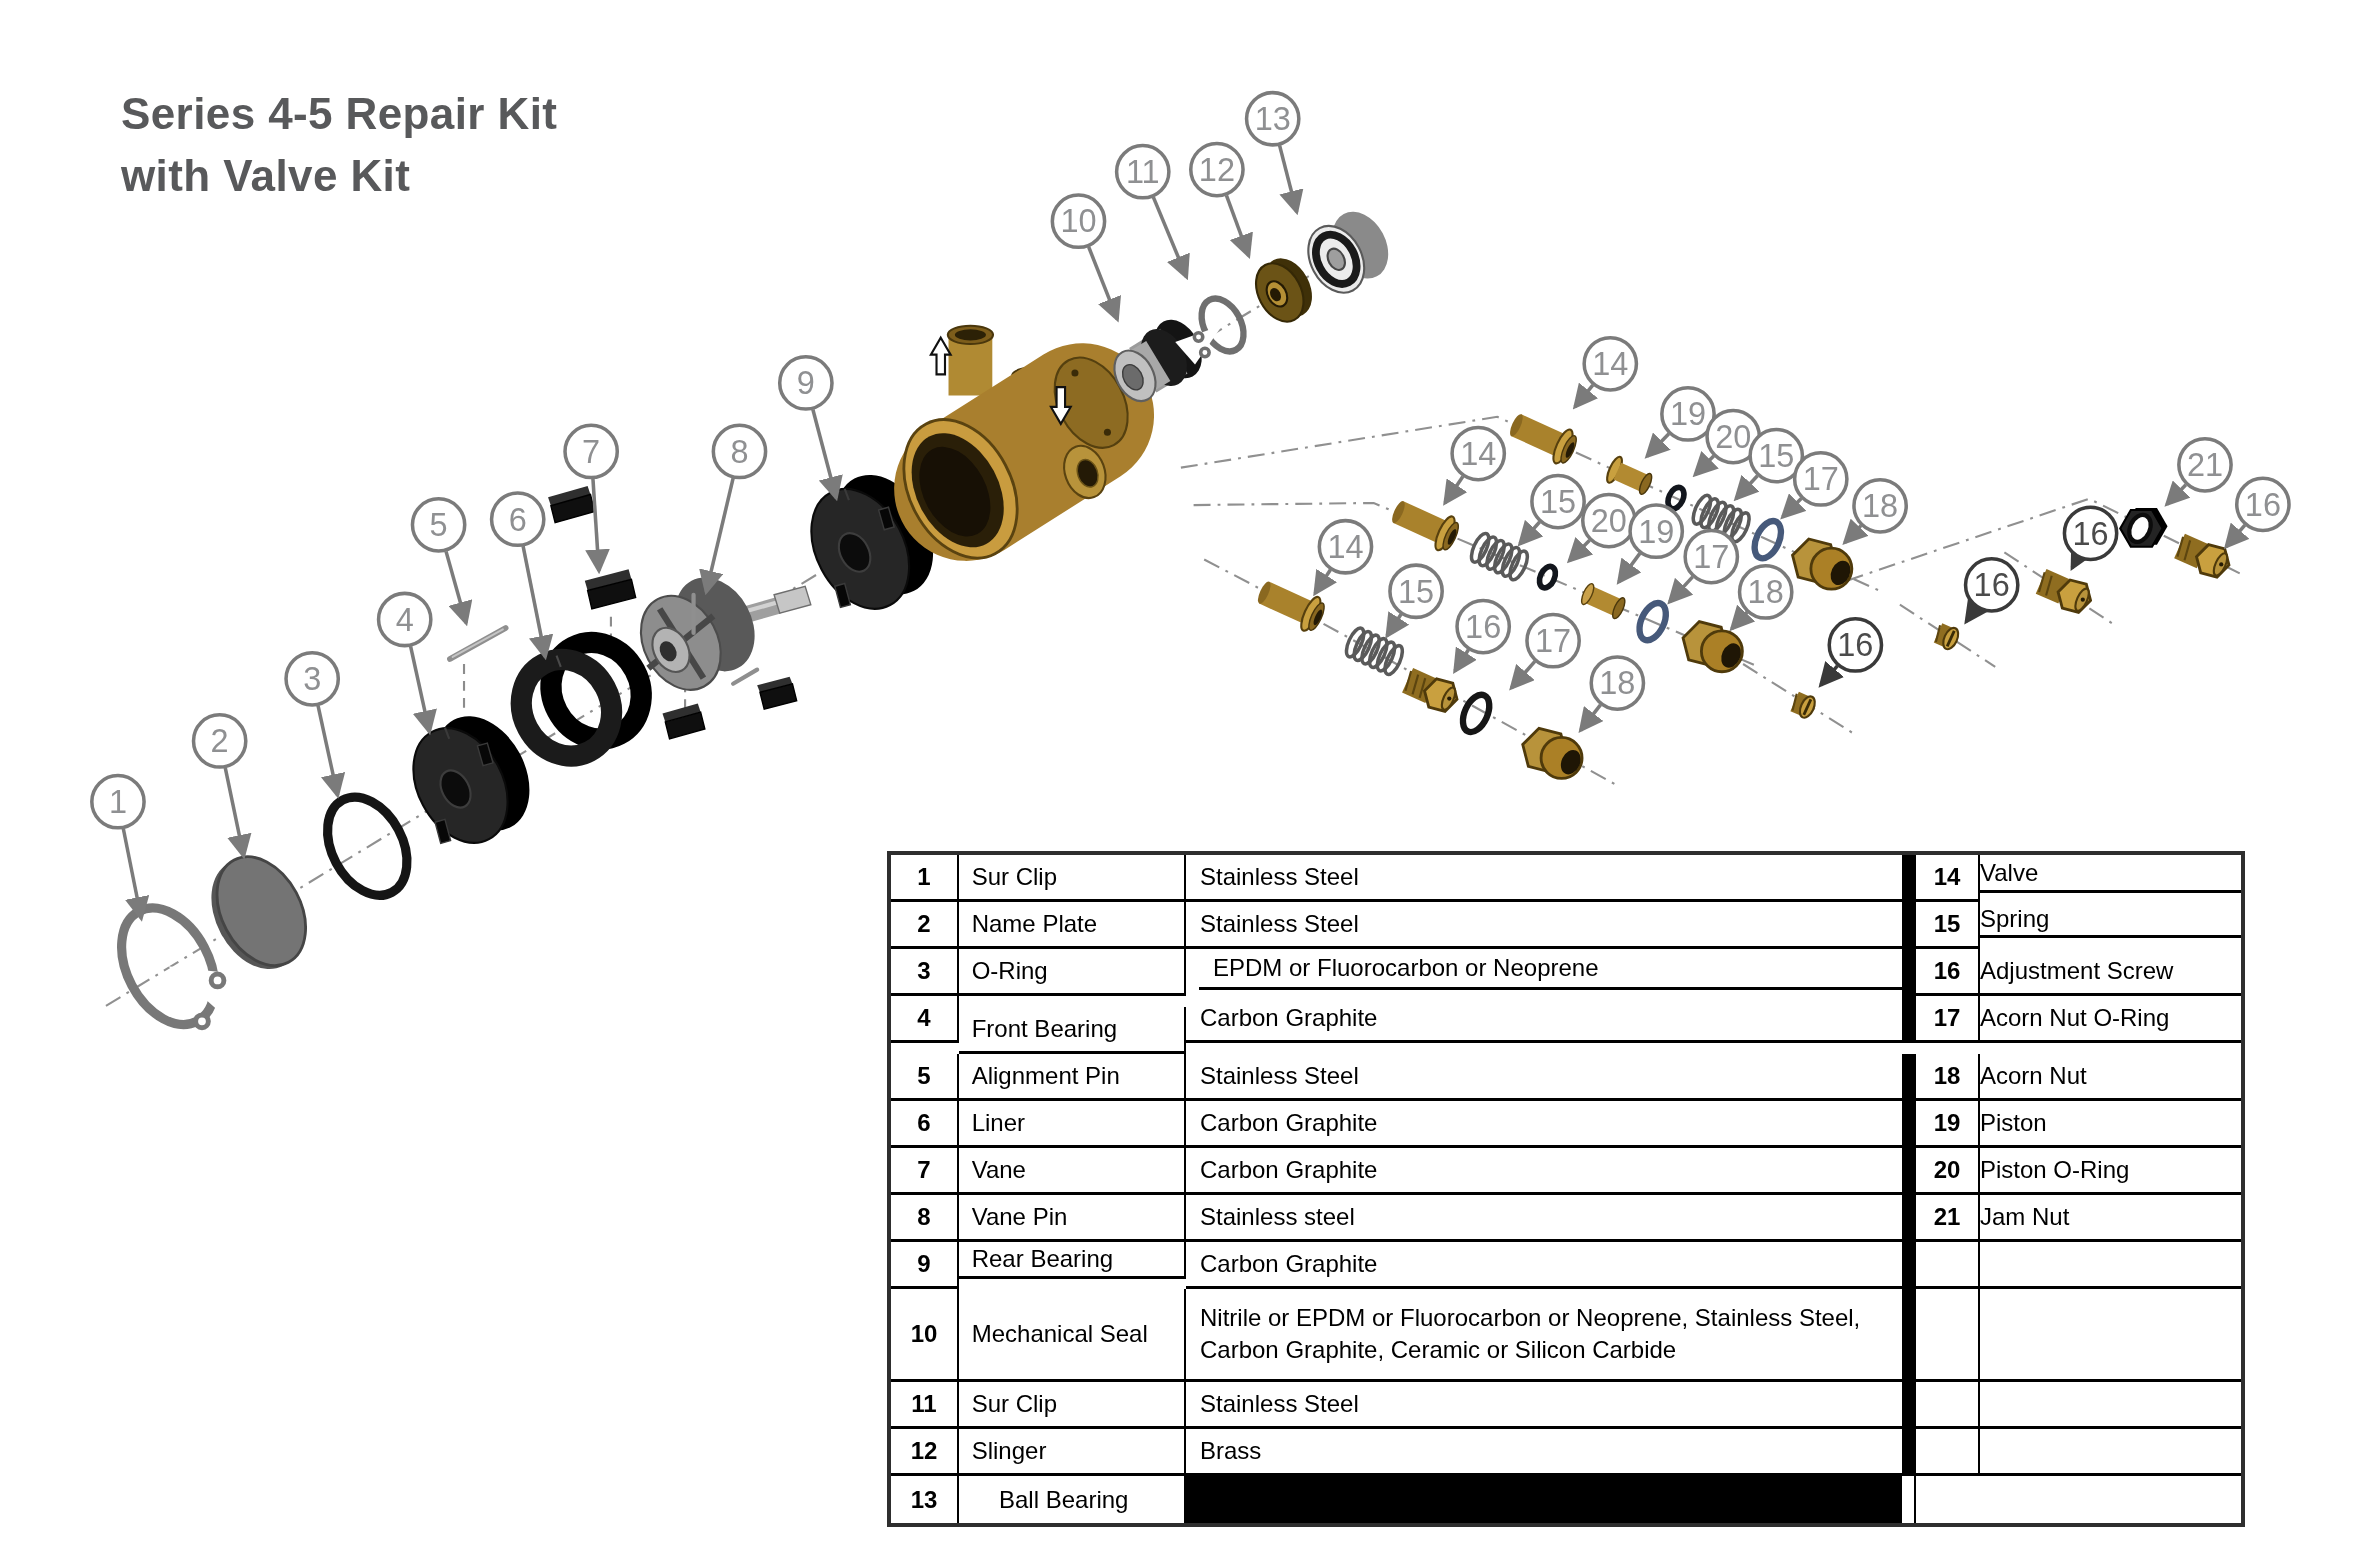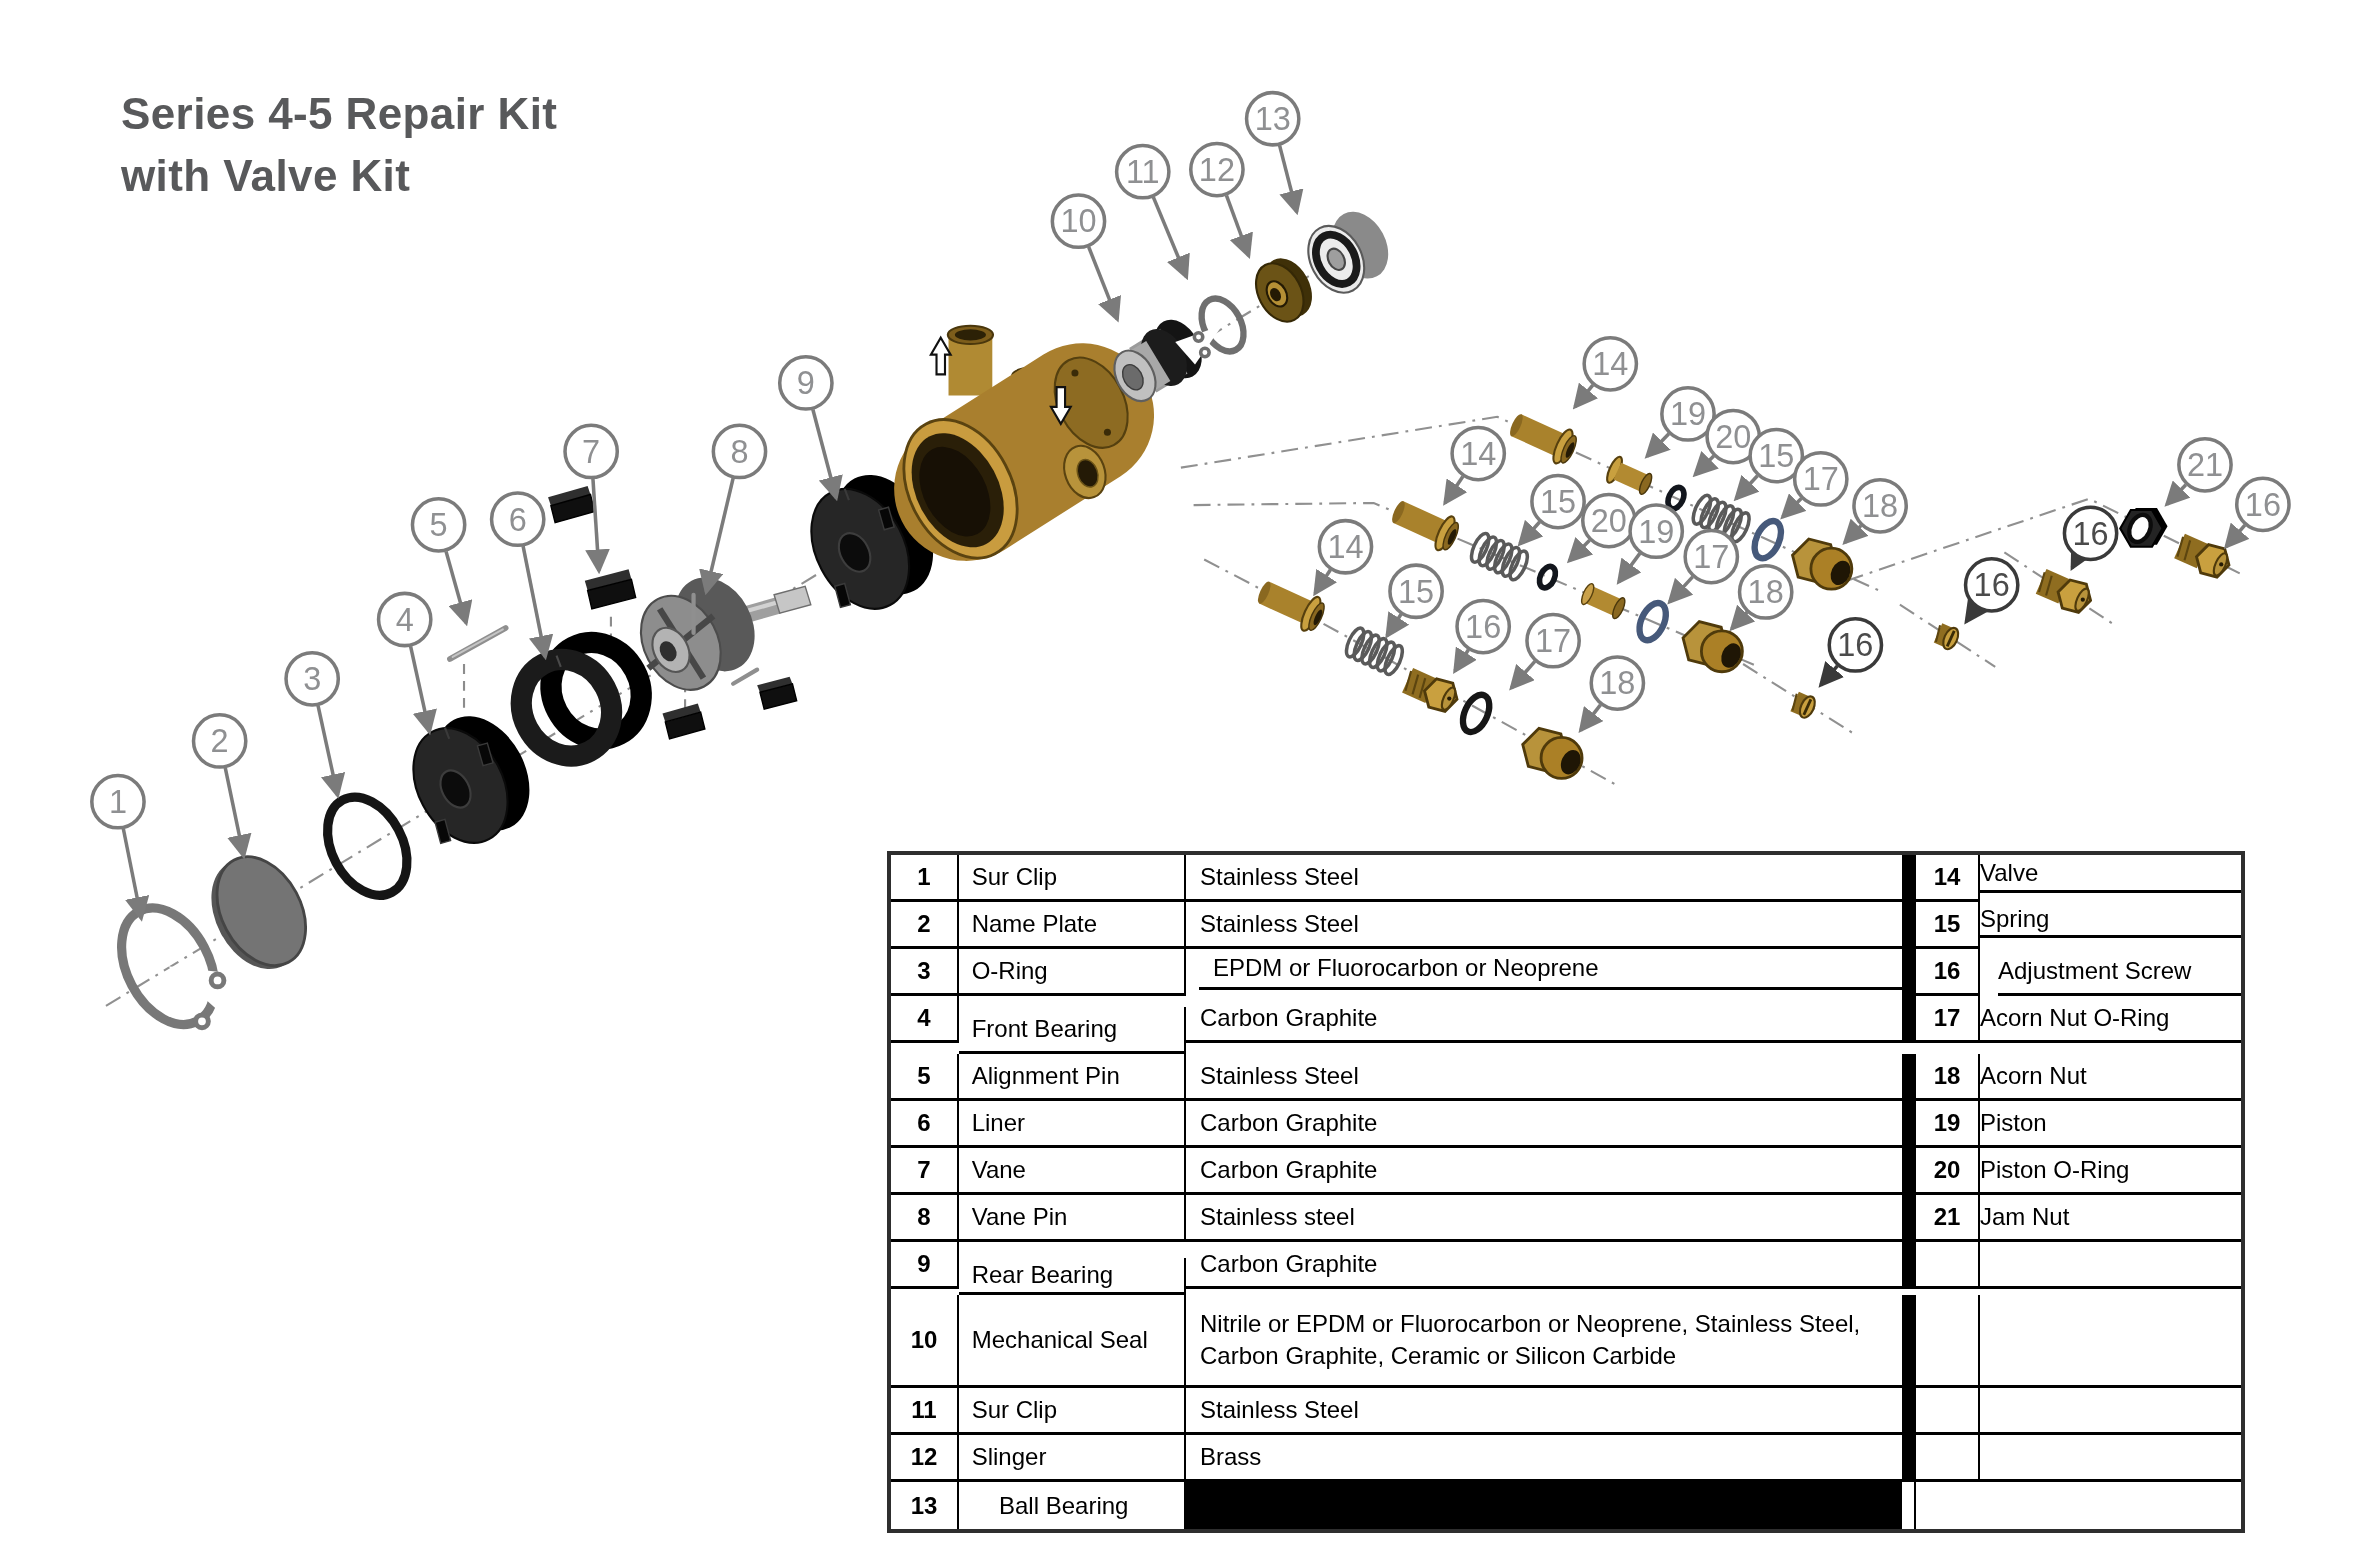--- a/index.html
+++ b/index.html
@@ -496,21 +496,21 @@
       <div class="cell cname" style="height: 47px;">Name Plate</div>
       <div class="cell cmat" style="height: 47px;">Stainless Steel</div>
       <div class="cell cdiv" style="height: 47px;"></div>
       <div class="cell cnum2" style="height: 47px;">15</div>
       <div class="cell cname2" style="height: 36px;">Spring</div>
       <div class="cell cnum" style="height: 47px;">3</div>
       <div class="cell cname" style="height: 47px;">O-Ring</div>
       <div class="cell cmat" style="height: 41px; margin-left: 13px;">EPDM or Fluorocarbon or Neoprene</div>
       <div class="cell cdiv" style="height: 47px;"></div>
       <div class="cell cnum2" style="height: 47px;">16</div>
-      <div class="cell cname2" style="height: 47px; margin-left: 18px;">Adjustment Screw</div>
+      <div class="cell cname2" style="height: 47px;">Adjustment Screw</div>
       <div class="cell cnum" style="height: 47px;">4</div>
       <div class="cell cname" style="height: 47px; margin-top: 11px;">Front Bearing</div>
       <div class="cell cmat" style="height: 47px;">Carbon Graphite</div>
       <div class="cell cdiv" style="height: 47px;"></div>
       <div class="cell cnum2" style="height: 47px;">17</div>
       <div class="cell cname2" style="height: 47px;">Acorn Nut O-Ring</div>
       <div class="cell cnum" style="height: 47px;">5</div>
       <div class="cell cname" style="height: 47px;">Alignment Pin</div>
       <div class="cell cmat" style="height: 47px;">Stainless Steel</div>
       <div class="cell cdiv" style="height: 47px;"></div>
@@ -528,21 +528,21 @@
       <div class="cell cdiv" style="height: 47px;"></div>
       <div class="cell cnum2" style="height: 47px;">20</div>
       <div class="cell cname2" style="height: 47px;">Piston O-Ring</div>
       <div class="cell cnum" style="height: 47px;">8</div>
       <div class="cell cname" style="height: 47px;">Vane Pin</div>
       <div class="cell cmat" style="height: 47px;">Stainless steel</div>
       <div class="cell cdiv" style="height: 47px;"></div>
       <div class="cell cnum2" style="height: 47px;">21</div>
       <div class="cell cname2" style="height: 47px;">Jam Nut</div>
       <div class="cell cnum" style="height: 47px;">9</div>
-      <div class="cell cname" style="height: 37px; margin-top: 16px;">Rear Bearing</div>
+      <div class="cell cname" style="height: 37px;">Rear Bearing</div>
       <div class="cell cmat" style="height: 47px;">Carbon Graphite</div>
       <div class="cell cdiv" style="height: 47px;"></div>
       <div class="cell cnum2" style="height: 47px;"></div>
       <div class="cell cname2" style="height: 47px;"></div>
       <div class="cell cnum" style="height: 93px;">10</div>
       <div class="cell cname" style="height: 93px;">Mechanical Seal</div>
       <div class="cell cmat" style="height: 93px;">Nitrile or EPDM or Fluorocarbon or Neoprene, Stainless Steel, Carbon Graphite, Ceramic or Silicon Carbide</div>
       <div class="cell cdiv" style="height: 93px;"></div>
       <div class="cell cnum2" style="height: 93px;"></div>
       <div class="cell cname2" style="height: 93px;"></div>

